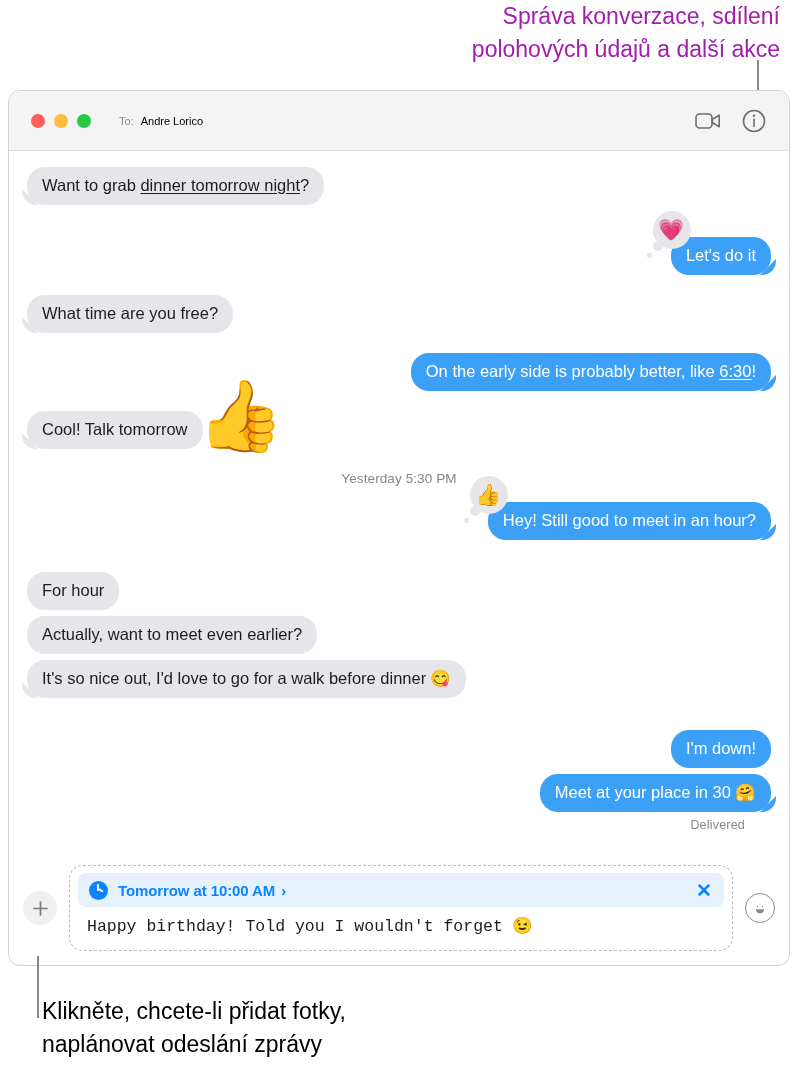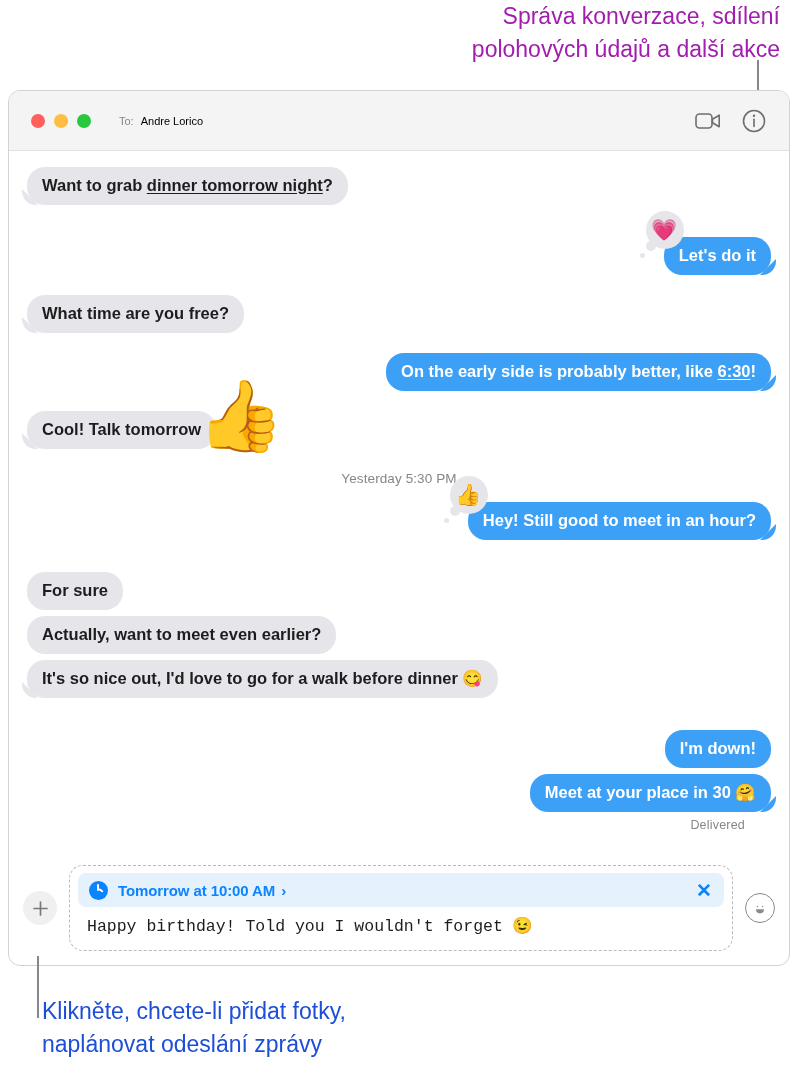--- a/index.html
+++ b/index.html
@@ -29,21 +29,21 @@
     white-space: pre-line;
   }
   .callout-bottom {
     position: absolute;
     top: 995px;
     left: 42px;
     width: 430px;
     text-align: left;
     font-size: 23px;
     line-height: 33px;
-    color: #1d4ed8;
+    color: #000000;
     white-space: pre-line;
   }
   .leader {
     position: absolute;
     background: #86868b;
   }
   .leader-top {
     left: 757px;
     top: 60px;
     width: 2px;
@@ -112,21 +112,21 @@
   .tb-icon + .tb-icon { margin-left: 12px; }
 
   
   .conversation {
     flex: 1;
     padding: 16px 18px 4px 18px;
     box-sizing: border-box;
     position: relative;
     overflow: hidden;
   }
-  .row { display: flex; margin-bottom: 6px; position: relative; font-weight: bold; }
+  .row { display: flex; margin-bottom: 6px; position: relative; }
   .row.left { justify-content: flex-start; }
   .row.right { justify-content: flex-end; }
 
   .bubble {
     position: relative;
     max-width: 545px;
     padding: 8px 15px 9px 15px;
     border-radius: 18px;
     font-size: 16.5px;
     line-height: 21px;
@@ -404,21 +404,21 @@
     <div class="row right">
       <div class="reaction-wrap">
         <div class="reaction">👍</div>
         <div class="bubble blue tail">Hey! Still good to meet in an hour?</div>
       </div>
     </div>
 
     <div class="spacer-md"></div>
 
     <div class="row left">
-      <div class="bubble grey">For sure</div>
+      <div class="bubble grey">For hour</div>
     </div>
 
     <div class="row left">
       <div class="bubble grey">Actually, want to meet even earlier?</div>
     </div>
 
     <div class="row left">
       <div class="bubble grey tail">It's so nice out, I'd love to go for a walk before dinner 😋</div>
     </div>
 

